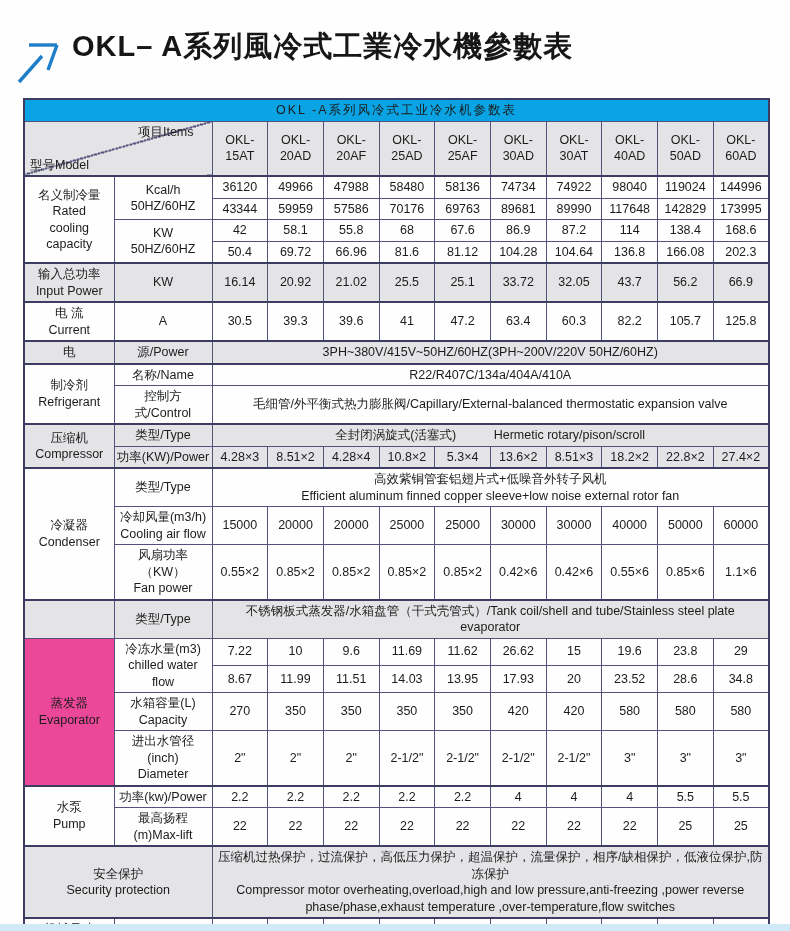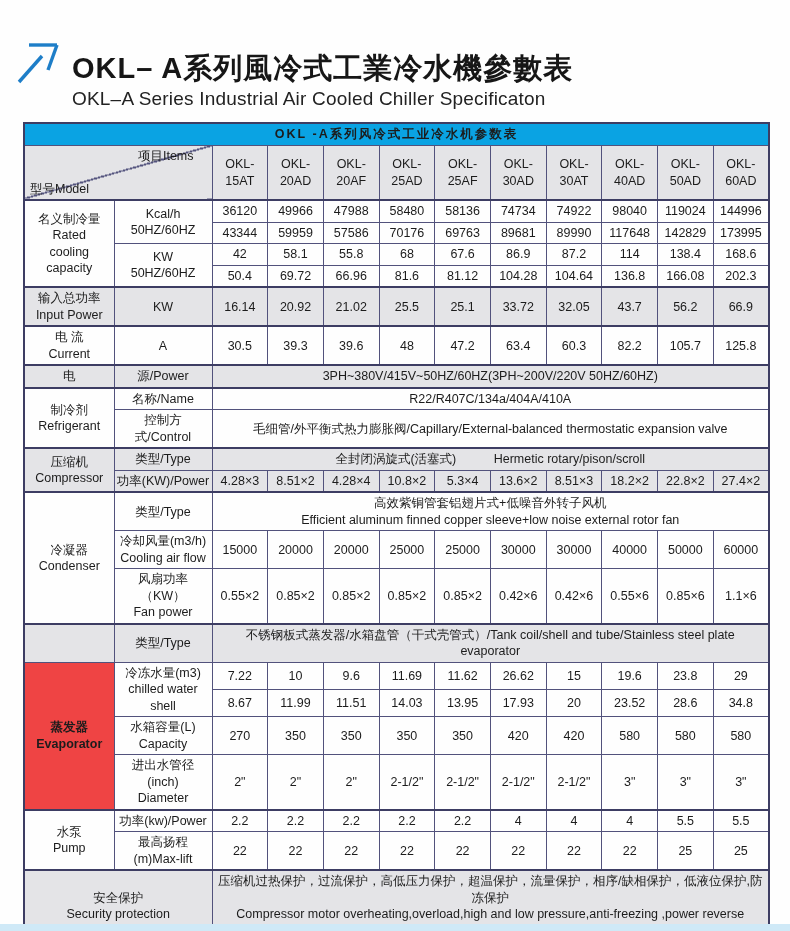--- a/index.html
+++ b/index.html
@@ -5,72 +5,71 @@
   * { margin:0; padding:0; box-sizing:border-box; }
   html,body { background:#f4f4f4; }
   body { font-family:"Liberation Sans","DejaVu Sans",sans-serif; }
   .page {
     position:relative; width:790px; height:931px; margin:0 auto;
     background:#fefefe; overflow:hidden; color:#1a1a1a;
   }
   
   .hdr { display:flex; align-items:flex-start; padding:30px 0 0 14px; }
   .hdr .arrow { width:52px; height:52px; margin-top:4px; flex:0 0 auto; }
-  .hdr-titles { margin-left:6px;margin-top:22px; }
+  .hdr-titles { margin-left:6px; }
   .title-cn { font-size:29px; font-weight:bold; letter-spacing:1px; color:#161616; line-height:1.15; }
   .title-en { font-size:19px; color:#222; margin-top:3px; letter-spacing:0.2px; }
   
   table.spec {
     width:745px; margin:12px 0 0 23px;
     border-collapse:collapse; table-layout:fixed;
     border:2px solid #3d3d63;
   }
   table.spec th, table.spec td {
     border:1px solid #52527c;
     font-size:12.5px; line-height:1.32;
     text-align:center; vertical-align:middle;
     padding:2px 2px; white-space:pre-line;
     color:#1c1c1c;
   }
   tr.shade { background:#e4e4e7; }
   tr.sec > th, tr.sec > td { border-top-width:2px; border-top-color:#3d3d63; }
   th.banner {
-    background:#0aa3e3; color:#ffffff; font-size:17px; font-weight:bold;
+    background:#0aa3e3; color:#ffffff; font-size:17px; font-weight:normal;
     letter-spacing:2px; padding:4px 0; border:1px solid #0aa3e3;
   }
   th.diag {
     position:relative; height:30px; font-weight:normal;
     background-image:linear-gradient(to bottom right,
       transparent calc(50% - 0.8px), #52527c calc(50% - 0.8px),
       #52527c calc(50% + 0.8px), transparent calc(50% + 0.8px));
   }
   th.diag .corner-model { position:absolute; left:5px; bottom:2px; font-size:12.5px; }
   th.diag .corner-items { position:absolute; right:18px; top:2px; font-size:12.5px; }
   th.mdl { font-weight:normal; font-size:12.5px; line-height:1.15; padding:3px 0; }
   td.grp, td.item { font-size:12.5px; }
-  td.wbg { background:#ef4444;font-weight:bold; }
+  td.wbg { background:#ec4899; }
   td.fit { font-size:11.8px; }
   td.safety-text { font-size:12px; line-height:1.38;margin-left:28px; }
   
   .bottom-strip { position:absolute; left:0; bottom:0; width:100%; height:7px; background:#cfe9f7; }
 </style>
 </head>
 <body>
 
 <div class="page">
 
   <div class="hdr">
     <svg class="arrow" viewBox="0 0 52 52" fill="none">
       <line x1="5" y1="48" x2="28" y2="22" stroke="#1e7ec8" stroke-width="3.4"></line>
       <line x1="15" y1="11" x2="43" y2="11" stroke="#1e7ec8" stroke-width="3.4"></line>
       <line x1="43" y1="11" x2="34" y2="36" stroke="#1e7ec8" stroke-width="3.4"></line>
     </svg>
     <div class="hdr-titles">
       <div class="title-cn">OKL– A系列風冷式工業冷水機參數表</div>
-      <div class="title-en">OKL–A Series Industrial Air Cooled Chiller Specificaton</div>
     </div>
   </div>
 
   <table class="spec">
     <colgroup>
       <col style="width:90px">
         <col style="width:98px">
       <col span="10" style="width:55.7px">
     </colgroup>
     <thead>
@@ -179,21 +178,21 @@
           <td>66.9</td>
         </tr>
 
       <tr class="sec">
         <td class="grp">电 流
 Current</td>
         <td class="item">A</td>
       <td>30.5</td>
           <td>39.3</td>
           <td>39.6</td>
-          <td>48</td>
+          <td>41</td>
           <td>47.2</td>
           <td>63.4</td>
           <td>60.3</td>
           <td>82.2</td>
           <td>105.7</td>
           <td>125.8</td>
         </tr>
 
       <tr class="sec shade">
         <td class="grp">电</td>
@@ -270,21 +269,21 @@
 
       <tr class="sec shade">
         <td class="grp"></td>
         <td class="item">类型/Type</td>
         <td colspan="10" class="fit">不锈钢板式蒸发器/水箱盘管（干式壳管式）/Tank coil/shell and tube/Stainless steel plate evaporator</td>
       </tr>
       <tr>
         <td class="grp wbg" rowspan="4">蒸发器
 Evaporator</td>
         <td class="item" rowspan="2">冷冻水量(m3)
-chilled water shell</td>
+chilled water flow</td>
       <td>7.22</td>
           <td>10</td>
           <td>9.6</td>
           <td>11.69</td>
           <td>11.62</td>
           <td>26.62</td>
           <td>15</td>
           <td>19.6</td>
           <td>23.8</td>
           <td>29</td>

